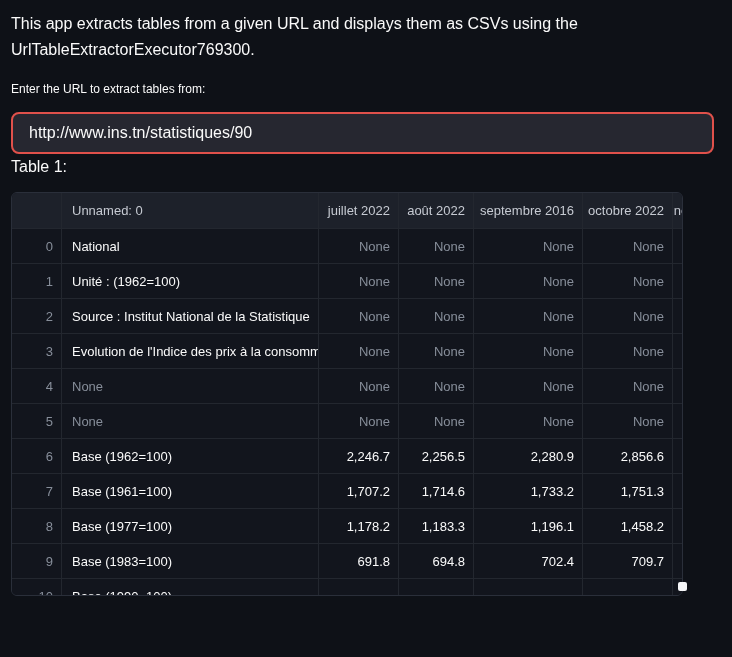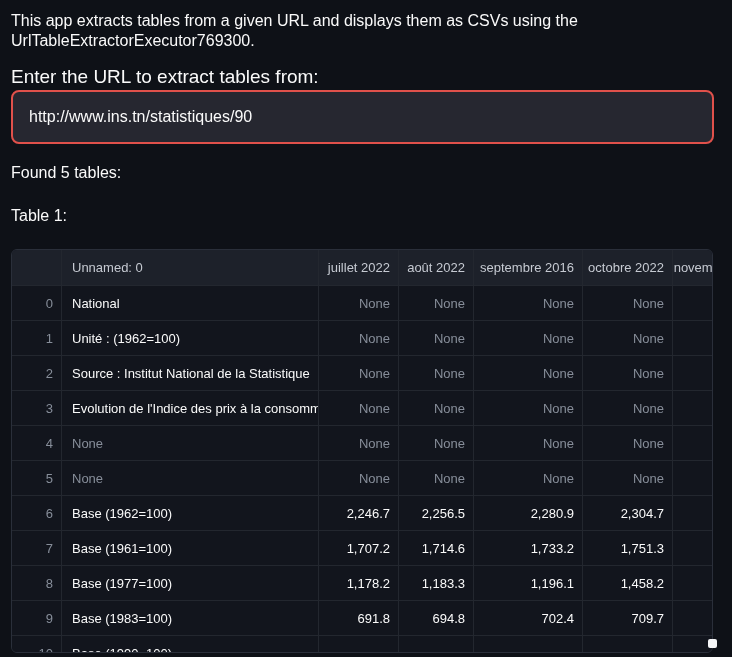--- a/index.html
+++ b/index.html
@@ -5,32 +5,32 @@
   :root{
     --page-bg:#0e1117; --text:#fafafa; --muted-text:#878e9a;
     --input-bg:#262730; --accent-red:#e0514b;
     --table-header-bg:#1d212a; --table-cell-bg:#12151d;
     --table-border:#23272f; --table-outer-border:#2a2f3a;
     --header-text:#c6cad2; --resize-handle:#f5f6f8;
   }
   html,body{margin:0;padding:0;background:var(--page-bg);width:732px;height:657px;overflow:hidden;}
   body{font-family:"Liberation Sans","DejaVu Sans",sans-serif;color:var(--text);}
   main{padding:11px 11px 0 11px;}
-  .intro{margin:0 0 16px 0;font-size:16px;line-height:20px;max-width:702px;}
-  .field-label{display:block;font-size:19px;line-height:20px;margin:0 0 3px 0;color:var(--text);}
+  .intro{margin:0 0 16px 0;font-size:16px;line-height:26px;max-width:702px;}
+  .field-label{display:block;font-size:12px;line-height:20px;margin:0 0 13px 0;color:var(--text);}
   .url-input{
-    display:block;width:703px;height:54px;box-sizing:border-box;
+    display:block;width:703px;height:42px;box-sizing:border-box;
     background:var(--input-bg);border:2px solid var(--accent-red);border-radius:8px;
     color:var(--text);font-size:16px;padding:0 16px;outline:none;
     font-family:"Liberation Sans","DejaVu Sans",sans-serif;
   }
   .body-text{font-size:16px;line-height:26px;margin:0;}
   .found{margin:16px 0 17px 0;}
   .table-title{margin:0 0 0 0;}
-  .dataframe-wrap{position:relative;width:702px;height:404px;margin-top:20px;}
+  .dataframe-wrap{position:relative;width:652px;height:404px;margin-top:12px;padding-left:20px;}
   .dataframe-clip{
     position:absolute;inset:0;overflow:hidden;border-radius:6px;
     border:1px solid var(--table-outer-border);background:var(--table-cell-bg);
     box-sizing:border-box;
   }
   table.df{border-collapse:separate;border-spacing:0;table-layout:fixed;width:761px;
     font-size:13px;color:var(--text);}
   table.df th,table.df td{
     box-sizing:border-box;white-space:nowrap;overflow:hidden;
     border-right:1px solid var(--table-border);border-bottom:1px solid var(--table-border);
@@ -48,21 +48,20 @@
 </style>
 </head>
 <body>
 
 <main>
   <p class="intro">This app extracts tables from a given URL and displays them as CSVs using the UrlTableExtractorExecutor769300.</p>
 
   <label class="field-label">Enter the URL to extract tables from:</label>
   <input type="text" class="url-input" value="http://www.ins.tn/statistiques/90" style="">
 
-  <p class="body-text found">Found 5 tables:</p>
   <p class="body-text table-title">Table 1:</p>
 
   <div class="dataframe-wrap">
     <div class="dataframe-clip">
       <table class="df">
           <colgroup>
             <col style="width: 50px;">
             <col style="width: 257px;">
             <col style="width: 80px;">
             <col style="width: 75px;">
@@ -135,21 +134,21 @@
               <td class="ar muted">None</td>
               <td class="ar muted">None</td>
               <td class="ar"></td>
             </tr>
             <tr>
               <td class="ar muted">6</td>
               <td class="al">Base (1962=100)</td>
               <td class="ar">2,246.7</td>
               <td class="ar">2,256.5</td>
               <td class="ar">2,280.9</td>
-              <td class="ar">2,304.7</td>
+              <td class="ar">2,856.6</td>
               <td class="ar"></td>
             </tr>
             <tr>
               <td class="ar muted">7</td>
               <td class="al">Base (1961=100)</td>
               <td class="ar">1,707.2</td>
               <td class="ar">1,714.6</td>
               <td class="ar">1,733.2</td>
               <td class="ar">1,751.3</td>
               <td class="ar"></td>

